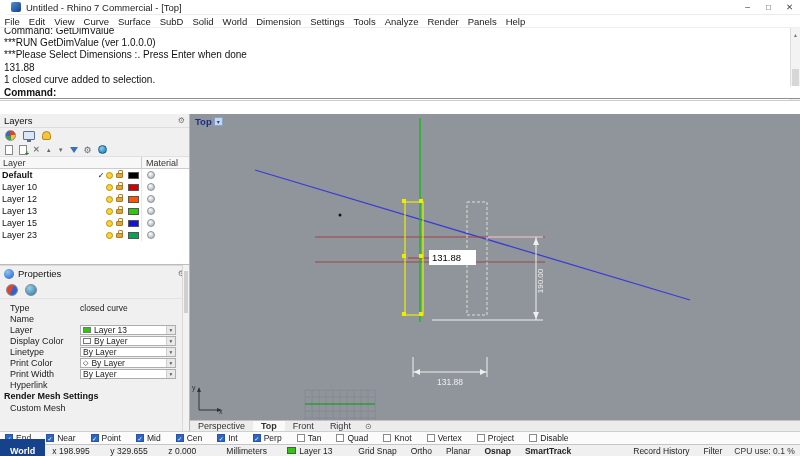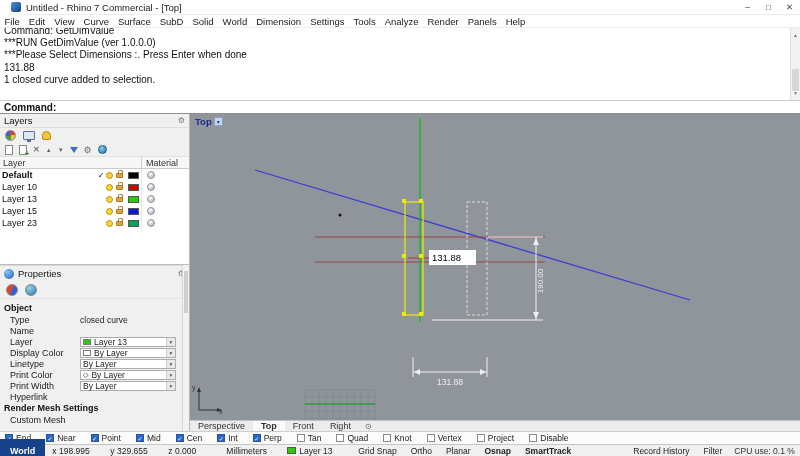--- a/index.html
+++ b/index.html
@@ -20,21 +20,21 @@
 .menu-item{padding:0 4.5px;color:#1a1a1a;white-space:nowrap}
 
 
 .cmd-history{position:absolute;left:0;top:27px;width:800px;height:74px;background:#fff;border-top:1px solid #eee;border-bottom:1px solid #ccc;font-size:10px;line-height:12.2px;padding-left:4px;overflow:hidden}
 .cmd-line{white-space:nowrap}
 .cmd-line:first-child{margin-top:-3px}
 .cmd-scroll{position:absolute;right:0;top:0;bottom:0;width:10px;background:#f3f3f3;border-left:1px solid #ddd}
 .cmd-scroll .sarr{position:absolute;left:0;width:100%;text-align:center;font-size:5px;color:#777}
 .cmd-scroll .up{top:1px}.cmd-scroll .dn{bottom:1px}
 .cmd-scroll .thumb{position:absolute;left:1px;right:1px;bottom:9px;height:22px;background:#d7d7d7}
-.cmd-prompt{position:absolute;left:0;top:101px;width:800px;height:13px;background:#fff;border-bottom:1px solid #8f8f8f;display:flex;align-items:center;font-size:10px}
+.cmd-prompt{position:absolute;left:0;top:86px;width:800px;height:13px;background:#fff;border-bottom:1px solid #8f8f8f;display:flex;align-items:center;font-size:10px}
 .cmd-prompt .plabel{font-weight:bold;padding-left:4px}
 .cmd-input{flex:1;height:100%}
 
 
 .left-panel{position:absolute;left:0;top:114px;width:190px;height:317px;background:#f0f0f0;border-right:1px solid #b9b9b9;font-size:9px}
 .panel-title{height:14px;padding:0 4px;border-bottom:1px solid #ddd;color:#111;font-size:9.5px;display:flex;align-items:center}
 .panel-title .gear{margin-left:auto;color:#777;font-size:8px}
 .ltools1{height:15px;display:flex;align-items:center;gap:7px;padding-left:5px}
 .ltools2{height:14px;display:flex;align-items:center;gap:6px;padding-left:5px;border-bottom:1px solid #e0e0e0}
 .ic-palette{width:11px;height:11px;border-radius:50%;border:1px solid #888;background:conic-gradient(#d84334 0 25%,#f4c431 25% 50%,#3f9d4e 50% 75%,#3a66c8 75% 100%)}
@@ -207,20 +207,30 @@
       <span class="lname">Layer 10</span>
       <span class="lcheck"><i>✓</i></span>
       <span class="bulb"></span>
       <span class="lockic"></span>
       <span class="lswatch" style="background: rgb(212, 0, 0);"></span>
       <span class="lmat">
           <span class="matball"></span>
         </span>
     </div>
 
+    <div class="layer-row">
+      <span class="lname">Layer 12</span>
+      <span class="lcheck"><i>✓</i></span>
+      <span class="bulb"></span>
+      <span class="lockic"></span>
+      <span class="lswatch" style="background: rgb(255, 85, 0);"></span>
+      <span class="lmat">
+          <span class="matball"></span>
+        </span>
+    </div>
 
     <div class="layer-row">
       <span class="lname">Layer 13</span>
       <span class="lcheck"><i>✓</i></span>
       <span class="bulb"></span>
       <span class="lockic"></span>
       <span class="lswatch" style="background: rgb(47, 201, 12);"></span>
       <span class="lmat">
           <span class="matball"></span>
         </span>
@@ -256,21 +266,20 @@
     <span class="props-icon"></span>
     <span>Properties</span>
     <span class="gear">⚙</span>
   </div>
   <div class="ptabs">
     <span class="ptab1"></span>
     <span class="ptab2"></span>
   </div>
 
   <div class="sect-gap"></div>
-  <div class="sect-head">Object</div>
 
   <div class="prow">
     <span class="plab">Type</span>
     <span class="pval">closed curve</span>
   </div>
   <div class="prow">
     <span class="plab">Name</span>
     <span class="pval"></span>
   </div>
   <div class="prow">

